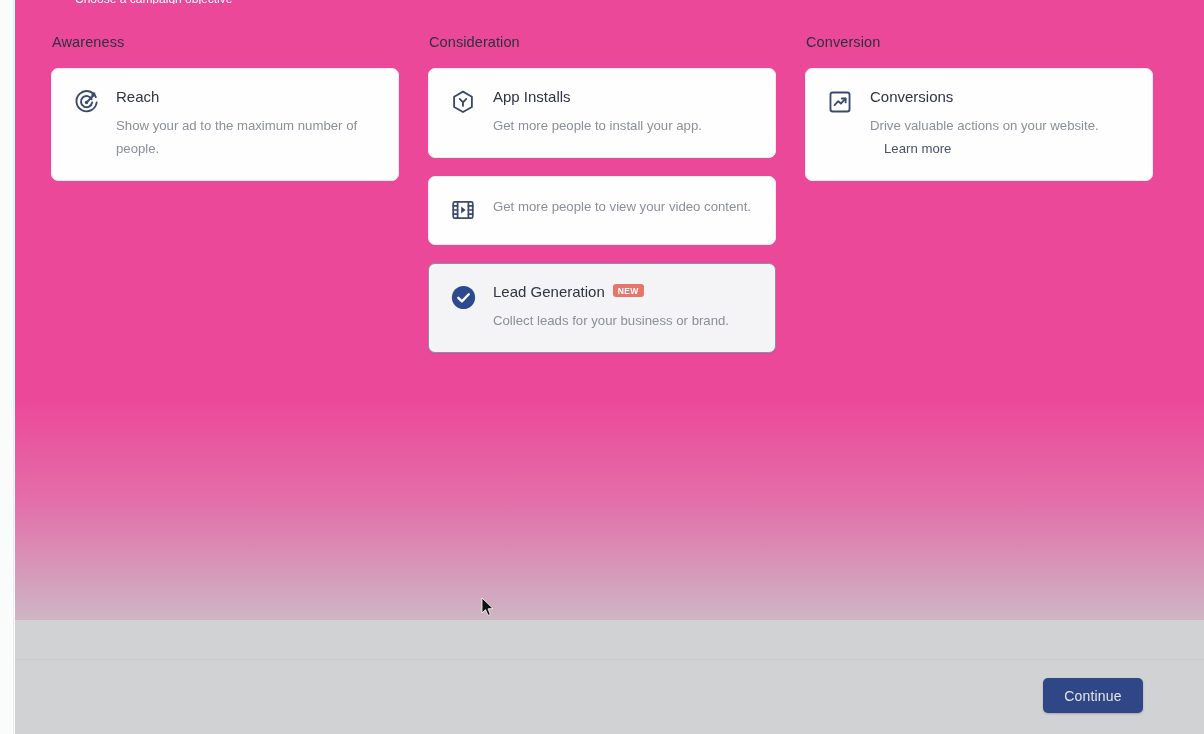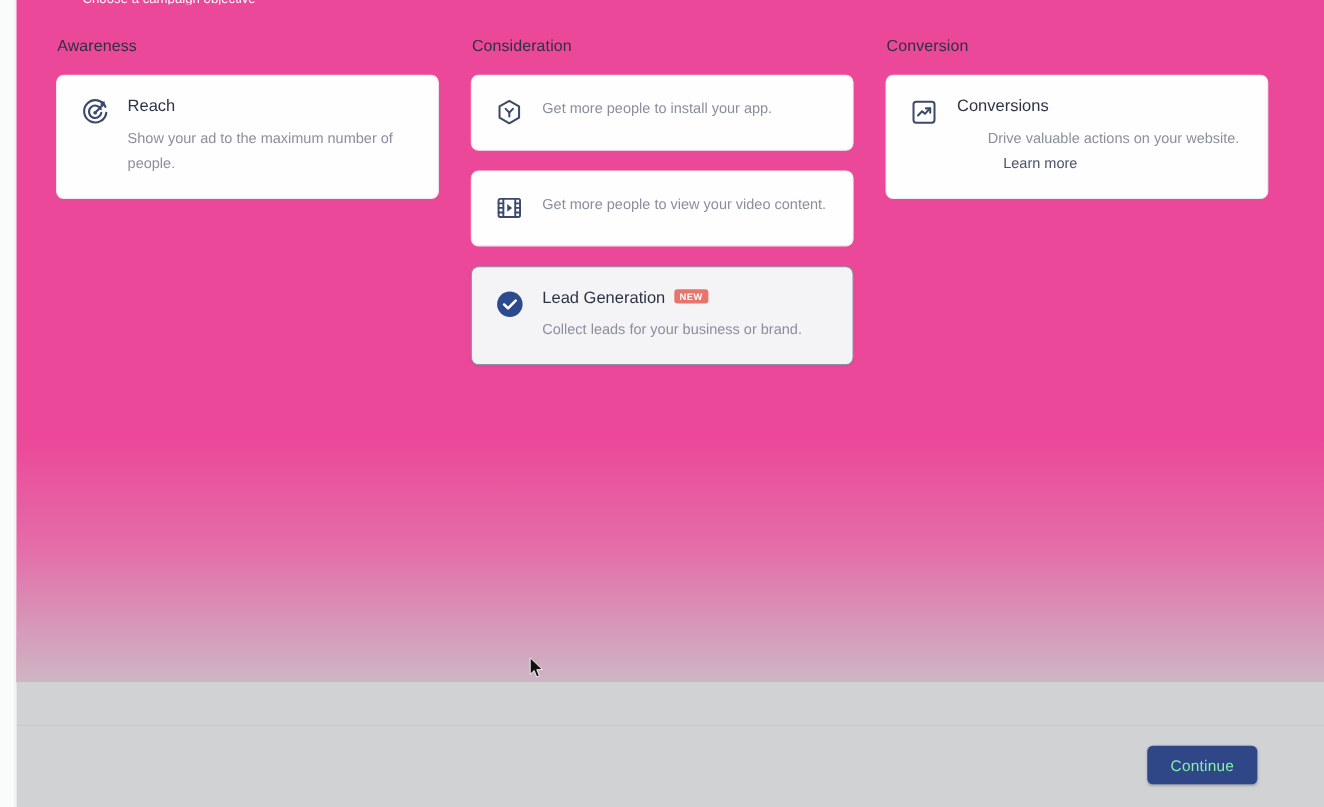--- a/index.html
+++ b/index.html
@@ -126,21 +126,21 @@
     position: relative;
     top: -1px;
   }
 
   .card-desc {
     font-size: 13.2px;
     line-height: 23px;
     color: #8b8f9c;
     max-width: 268px;
   }
-  .card-desc.wide { max-width: 262px; margin-left: 28px; }
+  .card-desc.wide { max-width: 262px; }
 
   .learn-more {
     color: #4b5168;
     margin-left: 6px;
     cursor: pointer;
     white-space: nowrap;
   }
 
   
   .learn-more-block {
@@ -176,21 +176,21 @@
     left: 15px; top: 659px;
     width: 1189px; height: 1px;
     background: #c9cbcd;
   }
 
   .btn-continue {
     position: absolute;
     right: 61px; top: 678px;
     width: 100px; height: 35px;
     background: #2f4787;
-    color: #86efac;
+    color: #e5e5e5;
     border: none;
     border-radius: 5px;
     font-family: "Liberation Sans", sans-serif;
     font-size: 14px;
     letter-spacing: .2px;
     cursor: pointer;
     box-shadow: 0 1px 2px rgba(20,25,50,.25);
   }
 
   
@@ -235,20 +235,23 @@
           <div class="col-title">Consideration</div>
           <div class="card">
             <div class="card-icon">
               <svg width="26" height="26" viewBox="0 0 24 24" fill="none" stroke="currentColor" stroke-width="1.7" stroke-linecap="round" stroke-linejoin="round">
                 <path d="M12 2.4 L20.2 7.1 L20.2 16.6 L12 21.3 L3.8 16.6 L3.8 7.1 Z"></path>
                 <path d="M9 9.2 L12 12.4 L15 9.2"></path>
                 <path d="M12 12.4 L12 15.6"></path>
               </svg>
             </div>
             <div class="card-body">
+              <div class="card-title-row">
+                <span class="card-title">App Installs</span>
+              </div>
               <div class="card-desc"><span>Get more people to install your app.</span></div>
             </div>
           </div>
           <div class="card">
             <div class="card-icon">
               <svg width="26" height="26" viewBox="0 0 24 24" fill="none" stroke="currentColor" stroke-width="1.6" stroke-linecap="round" stroke-linejoin="round">
                 <rect x="3" y="4.4" width="18" height="15.2" rx="1.4"></rect>
                 <path d="M7 4.4 L7 19.6 M17 4.4 L17 19.6"></path>
                 <path d="M3 8.2 L7 8.2 M3 12 L7 12 M3 15.8 L7 15.8"></path>
                 <path d="M17 8.2 L21 8.2 M17 12 L21 12 M17 15.8 L21 15.8"></path>

